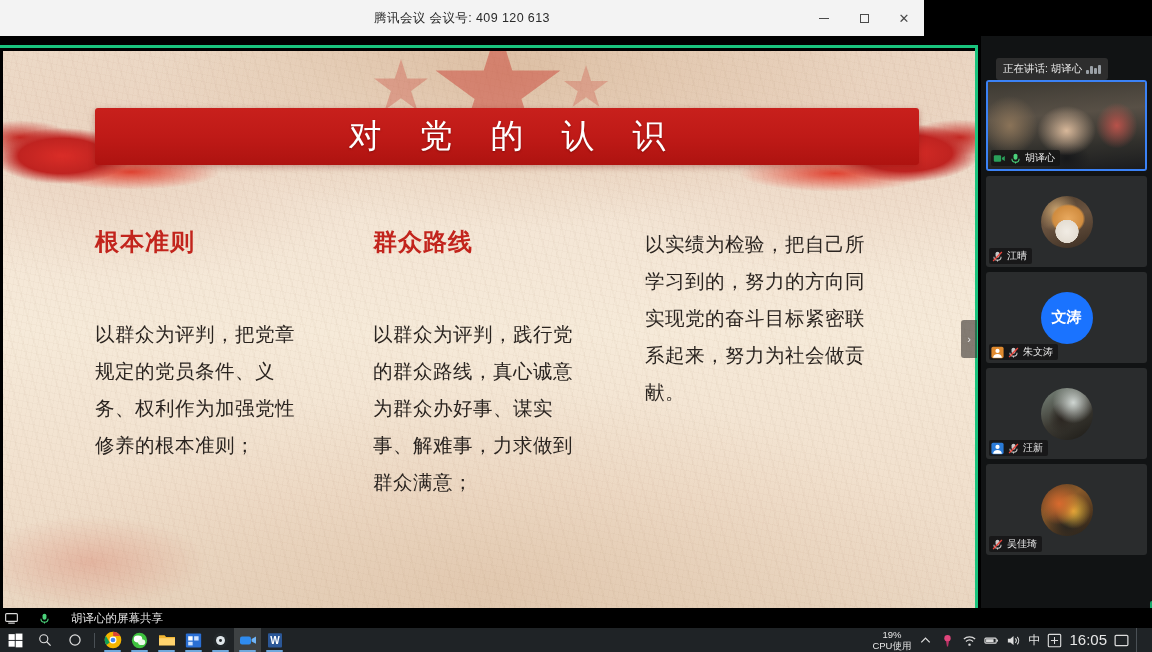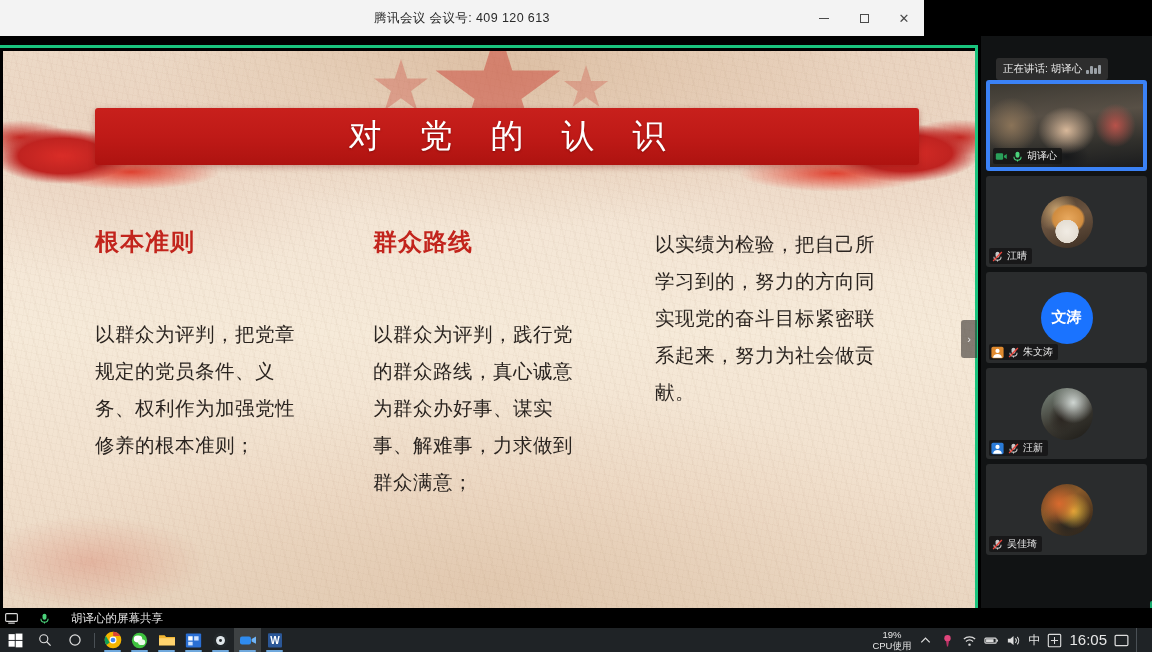--- a/index.html
+++ b/index.html
@@ -118,21 +118,21 @@
     color: #c2241c; font-size: 24px; font-weight: bold; letter-spacing: 1px;
     margin-bottom: 58px; white-space: nowrap;
   }
   .col-body {
     color: #2a2420; font-size: 19.5px; line-height: 37px; letter-spacing: .5px;
     width: 218px; word-break: break-all;
   }
   .col-2 .col-head { margin-left: 12px; }
   .col-2 .col-body { margin-left: 12px; }
   .col-3 .col-head { margin-left: 18px; }
-  .col-3 .col-body { margin-left: 28px; width: 224px; }
+  .col-3 .col-body { margin-left: 18px; width: 224px; }
 
   
   #share-collapse {
     position: absolute; right: -2px; top: 272px; width: 16px; height: 38px;
     background: rgba(60,55,52,.62); border-radius: 3px 0 0 3px;
     display: flex; align-items: center; justify-content: center;
     color: #e6e6e6; font-size: 11px; z-index: 5;
   }
 
   
@@ -150,21 +150,21 @@
   .speaking-bars i { width: 2.5px; background: #9aa0a6; border-radius: 1px; display: block; }
   .speaking-bars i:nth-child(1){height:4px}
   .speaking-bars i:nth-child(2){height:8px}
   .speaking-bars i:nth-child(3){height:6px}
   .speaking-bars i:nth-child(4){height:9px}
 
   .tile {
     position: relative; width: 161px; height: 91px; margin-bottom: 5px;
     background: #2a2c2d; border-radius: 3px; overflow: hidden;
   }
-  .tile.active { border: 4px solid #3b82f6; }
+  .tile.active { border: 2px solid #3b82f6; }
   .tile .vid { position: absolute; inset: 0; }
   .tile-badge {
     position: absolute; left: 3px; bottom: 3px; height: 16px;
     background: rgba(20,20,20,.80); border-radius: 2px;
     display: flex; align-items: center; gap: 3px; padding: 0 5px 0 2px;
     color: #eaeaea; font-size: 10px; white-space: nowrap; max-width: 150px;
   }
   .ico { width: 13px; height: 13px; flex: none; display: block; }
 
   

